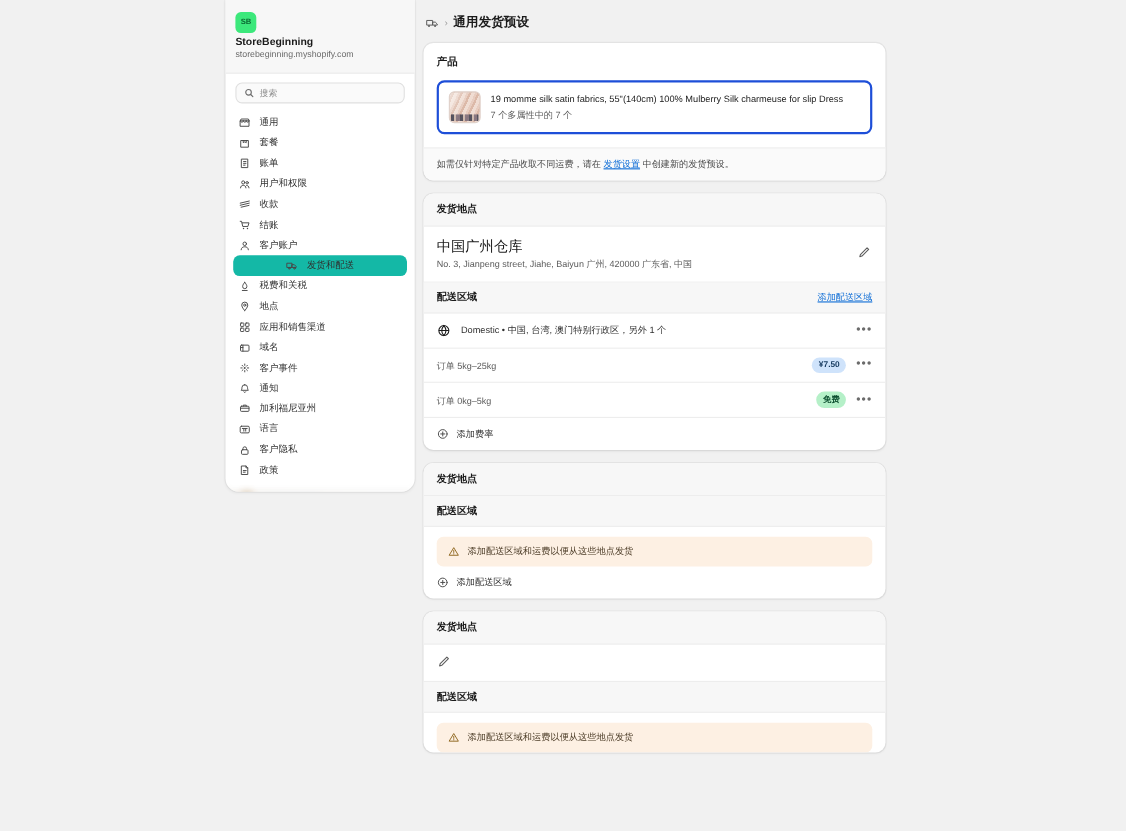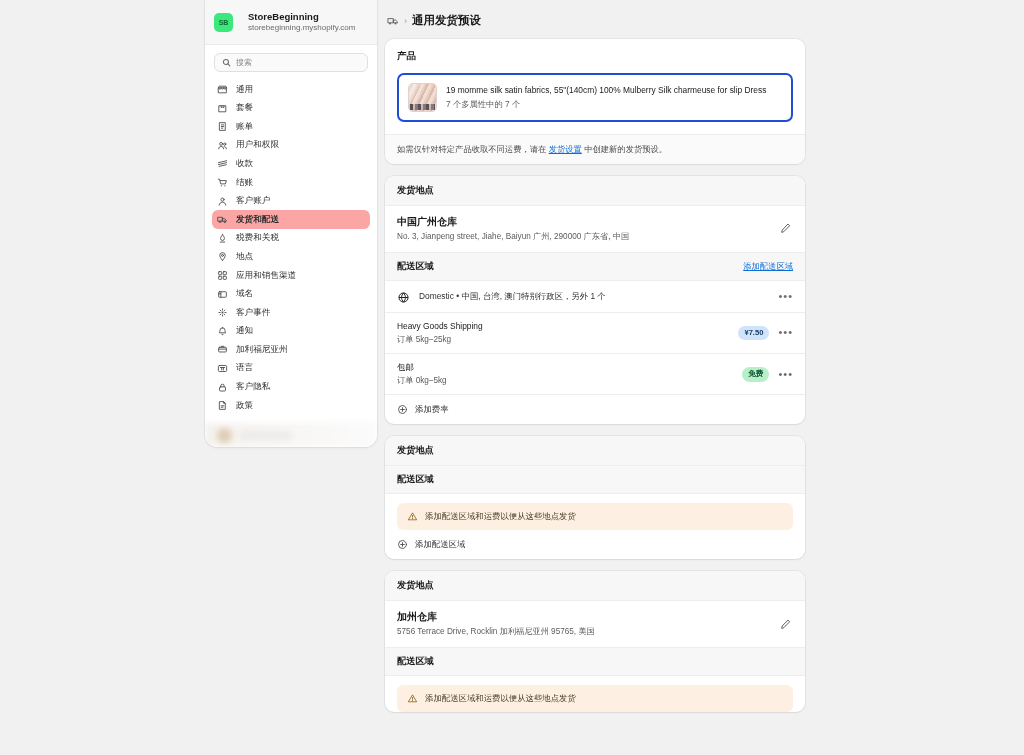--- a/index.html
+++ b/index.html
@@ -13,24 +13,25 @@
   .app { position: relative; width: 1024px; height: 755px; display: flex; }
 
   
   .sidebar {
     position: absolute; left: 205px; top: 0; width: 172px; height: 447px;
     background: #fff; border-radius: 0 0 12px 12px;
     box-shadow: 0 0 0 1px rgba(0,0,0,0.04), 0 1px 3px rgba(0,0,0,0.06);
     display: flex; flex-direction: column; overflow: hidden;
   }
   .store-head {
-    display: flex; align-items: center; gap: 15px;
+    display: flex; gap: 3px;
     padding: 11px 10px 11px 9px;
     background: #f7f7f7;
     border-bottom: 1px solid #ebebeb;
+    flex-direction: column;
   }
   .store-avatar {
     width: 19px; height: 19px; border-radius: 5px;
     background: #3ce87b; flex: 0 0 auto;
     display: flex; align-items: center; justify-content: center;
     font-size: 7px; font-weight: 700; color: #0b6b34; letter-spacing: -0.2px;
   }
   .store-meta { min-width: 0; }
   .store-name { font-size: 9.5px; font-weight: 700; color: #1a1a1a; line-height: 1.25; }
   .store-domain { font-size: 8px; color: #6b6b6b; line-height: 1.3; white-space: nowrap; }
@@ -49,21 +50,21 @@
   .ico { display: inline-flex; align-items: center; justify-content: center; flex: 0 0 auto; }
   .ico svg { display: block; }
 
   .nav { padding: 2px 7px 8px; flex: 1; }
   .nav-item {
     display: flex; align-items: center; gap: 8px;
     height: 18.6px; padding: 0 5px; border-radius: 6px;
     font-size: 8.6px; color: #303030; cursor: pointer; white-space: nowrap;
   }
   .nav-item .ico { width: 11px; height: 11px; color: #4a4a4a; }
-  .nav-item.active { background: #fca5a5; font-weight: 700; }
+  .nav-item.active { background: #14b8a6; font-weight: 400; justify-content: center; }
 
   .sidebar-footer {
     height: 36px; margin: 0 0 0 0;
     background: linear-gradient(90deg,#f3efe9 0%,#f6f4f1 35%,#fafafa 100%);
     filter: blur(3px); opacity: .85;
     border-top: 1px solid #f0f0f0;
     display: flex; align-items: center; gap: 8px; padding: 0 12px;
   }
   .sf-dot { width: 15px; height: 15px; border-radius: 50%; background: #d8c3a8; }
   .sf-bar { height: 7px; width: 52px; border-radius: 4px; background: #e6e6e6; }
@@ -116,21 +117,21 @@
 
   
   .card-head {
     background: #f7f7f7; border-bottom: 1px solid #ededed;
     padding: 8px 12px; font-size: 9.2px; font-weight: 700; color: #1a1a1a;
   }
   .loc-row {
     display: flex; align-items: center; justify-content: space-between;
     padding: 9px 12px 10px; border-bottom: 1px solid #ededed;
   }
-  .loc-name { font-size: 10px; font-weight: 700; color: #1a1a1a; line-height: 1.35; }
+  .loc-name { font-size: 13px; font-weight: 400; color: #1a1a1a; line-height: 1.35; }
   .loc-addr { font-size: 8.2px; color: #5c5c5c; margin-top: 2px; line-height: 1.35; }
   .icon-btn { width: 14px; height: 14px; color: #5c5c5c; cursor: pointer; flex:0 0 auto; }
 
   .zone-head {
     display: flex; align-items: center; justify-content: space-between;
     background: #f7f7f7; border-bottom: 1px solid #ededed;
     padding: 7px 12px;
   }
   .zone-head-title { font-size: 9.2px; font-weight: 700; color: #1a1a1a; }
   .zone-add-link { font-size: 8.3px; color: #0c6cd6; text-decoration: underline; cursor: pointer; }
@@ -412,49 +413,47 @@
         <span>如需仅针对特定产品收取不同运费，请在 </span><a class="lnk" href="#">发货设置</a><span> 中创建新的发货预设。</span>
       </div>
     </section>
 
     <div id="locations-root">
         <section class="card">
           <div class="card-head">发货地点</div>
           <div class="loc-row">
             <div>
               <div class="loc-name">中国广州仓库</div>
-              <div class="loc-addr">No. 3, Jianpeng street, Jiahe, Baiyun 广州, 290000 广东省, 中国</div>
+              <div class="loc-addr">No. 3, Jianpeng street, Jiahe, Baiyun 广州, 420000 广东省, 中国</div>
             </div>
             <span class="icon-btn"><svg width="13" height="13" viewBox="0 0 20 20" fill="none" stroke="currentColor" stroke-width="1.5" stroke-linecap="round" stroke-linejoin="round">
                 <path d="M14.2 3.6l2.2 2.2L7.1 15.1l-3 .8.8-3z"></path>
               </svg></span>
           </div>
           <div class="zone-head">
             <span class="zone-head-title">配送区域</span>
             <a class="zone-add-link" href="#">添加配送区域</a>
           </div>
           <div class="zone-row">
             <span class="globe"><svg width="13" height="13" viewBox="0 0 20 20" fill="none" stroke="currentColor" stroke-width="1.5">
                 <circle cx="10" cy="10" r="7"></circle>
                 <path d="M3 10h14M10 3c2 2.3 3 4.6 3 7s-1 4.7-3 7c-2-2.3-3-4.6-3-7s1-4.7 3-7z"></path>
               </svg></span>
             <span class="zone-text"><span>Domestic</span> <span>•</span> <span>中国, 台湾, 澳门特别行政区，另外 1 个</span></span>
             <span class="dots">•••</span>
           </div>
           <div class="rate-row">
             <div class="rate-info">
-              <div class="rate-name">Heavy Goods Shipping</div>
               <div class="rate-sub">订单 5kg–25kg</div>
             </div>
             <span class="badge price">¥7.50</span>
             <span class="dots">•••</span>
           </div>
           <div class="rate-row">
             <div class="rate-info">
-              <div class="rate-name">包邮</div>
               <div class="rate-sub">订单 0kg–5kg</div>
             </div>
             <span class="badge free">免费</span>
             <span class="dots">•••</span>
           </div>
           <div class="add-row">
             <span class="plus"><svg width="11" height="11" viewBox="0 0 20 20" fill="none" stroke="currentColor" stroke-width="1.6" stroke-linecap="round">
                 <circle cx="10" cy="10" r="7.2"></circle>
                 <path d="M10 6.6v6.8M6.6 10h6.8"></path>
               </svg></span>
@@ -481,24 +480,20 @@
             <span class="plus"><svg width="11" height="11" viewBox="0 0 20 20" fill="none" stroke="currentColor" stroke-width="1.6" stroke-linecap="round">
                 <circle cx="10" cy="10" r="7.2"></circle>
                 <path d="M10 6.6v6.8M6.6 10h6.8"></path>
               </svg></span>
             <span>添加配送区域</span>
           </div>
         </section>
         <section class="card">
           <div class="card-head">发货地点</div>
           <div class="loc-row">
-            <div>
-              <div class="loc-name">加州仓库</div>
-              <div class="loc-addr">5756 Terrace Drive, Rocklin 加利福尼亚州 95765, 美国</div>
-            </div>
             <span class="icon-btn"><svg width="13" height="13" viewBox="0 0 20 20" fill="none" stroke="currentColor" stroke-width="1.5" stroke-linecap="round" stroke-linejoin="round">
                 <path d="M14.2 3.6l2.2 2.2L7.1 15.1l-3 .8.8-3z"></path>
               </svg></span>
           </div>
           <div class="zone-head">
             <span class="zone-head-title">配送区域</span>
           </div>
           <div class="warn-wrap">
             <div class="warn">
               <span class="ico">

